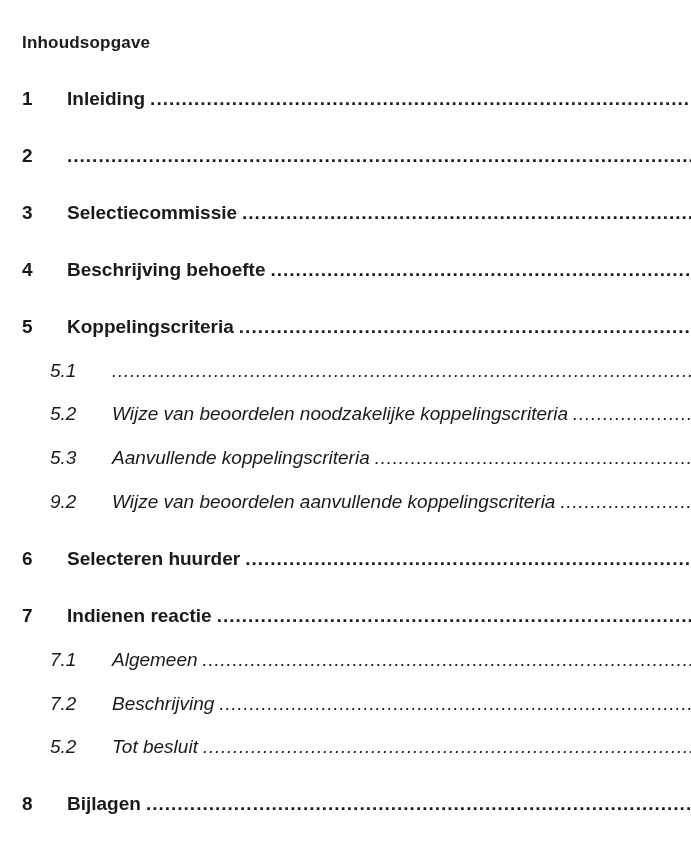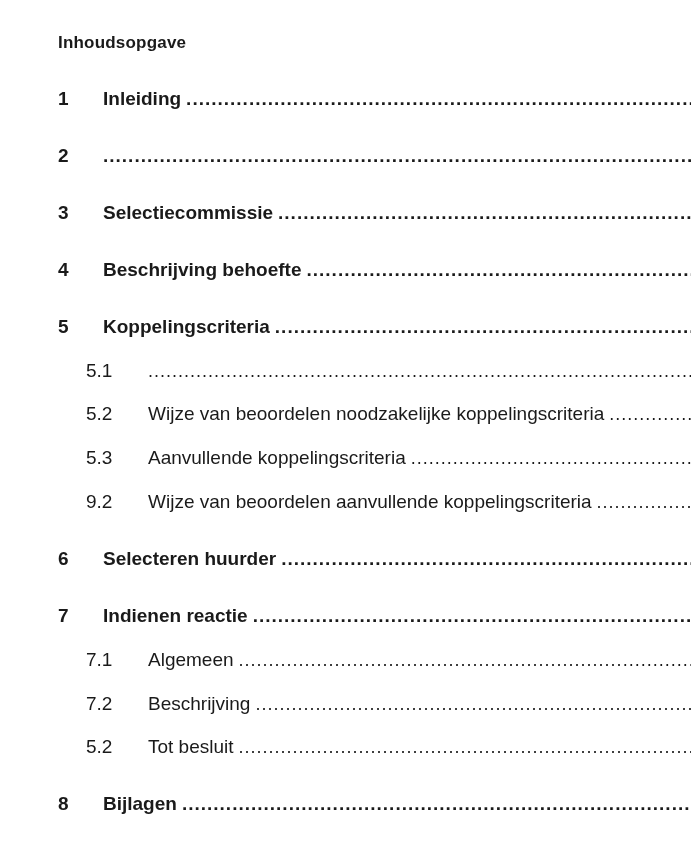--- a/index.html
+++ b/index.html
@@ -11,21 +11,21 @@
     width: 691px;
     height: 841px;
     overflow: hidden;
     font-family: "Liberation Sans", sans-serif;
     color: #1a1a1a;
   }
   .page {
     width: 691px;
     height: 841px;
     box-sizing: border-box;
-    padding: 33px 0 0 58px;
+    padding: 33px 0 0 22px;
     overflow: hidden;
     background: #ffffff;
   }
   .toc-title {
     font-weight: bold;
     font-size: 17px;
     line-height: 1.2;
     letter-spacing: 0.2px;
   }
   .toc-row {
@@ -34,20 +34,21 @@
     white-space: nowrap;
     overflow: hidden;
     line-height: 1.15;
   }
   .toc-row.level-1 {
     font-weight: bold;
     font-size: 19px;
     margin-top: 35px;
   }
   .toc-row.level-2 {
+    font-style: italic;
     font-weight: normal;
     font-size: 19px;
     margin-top: 22px;
     padding-left: 28px;
     justify-content: space-between;
   }
   .num {
     flex: 0 0 auto;
   }
   .level-1 .num { width: 45px; }

